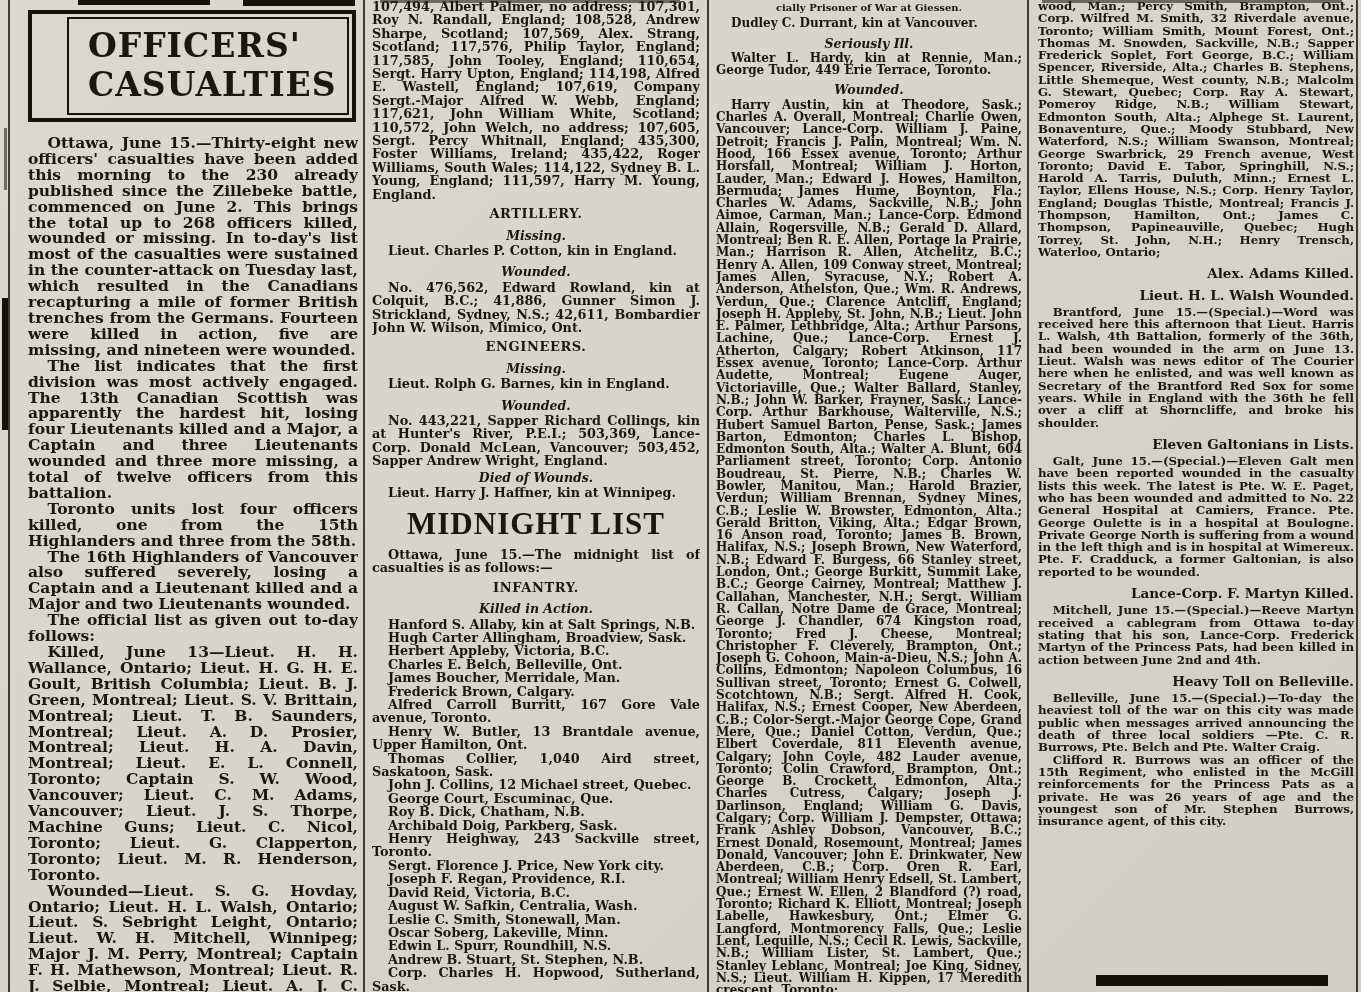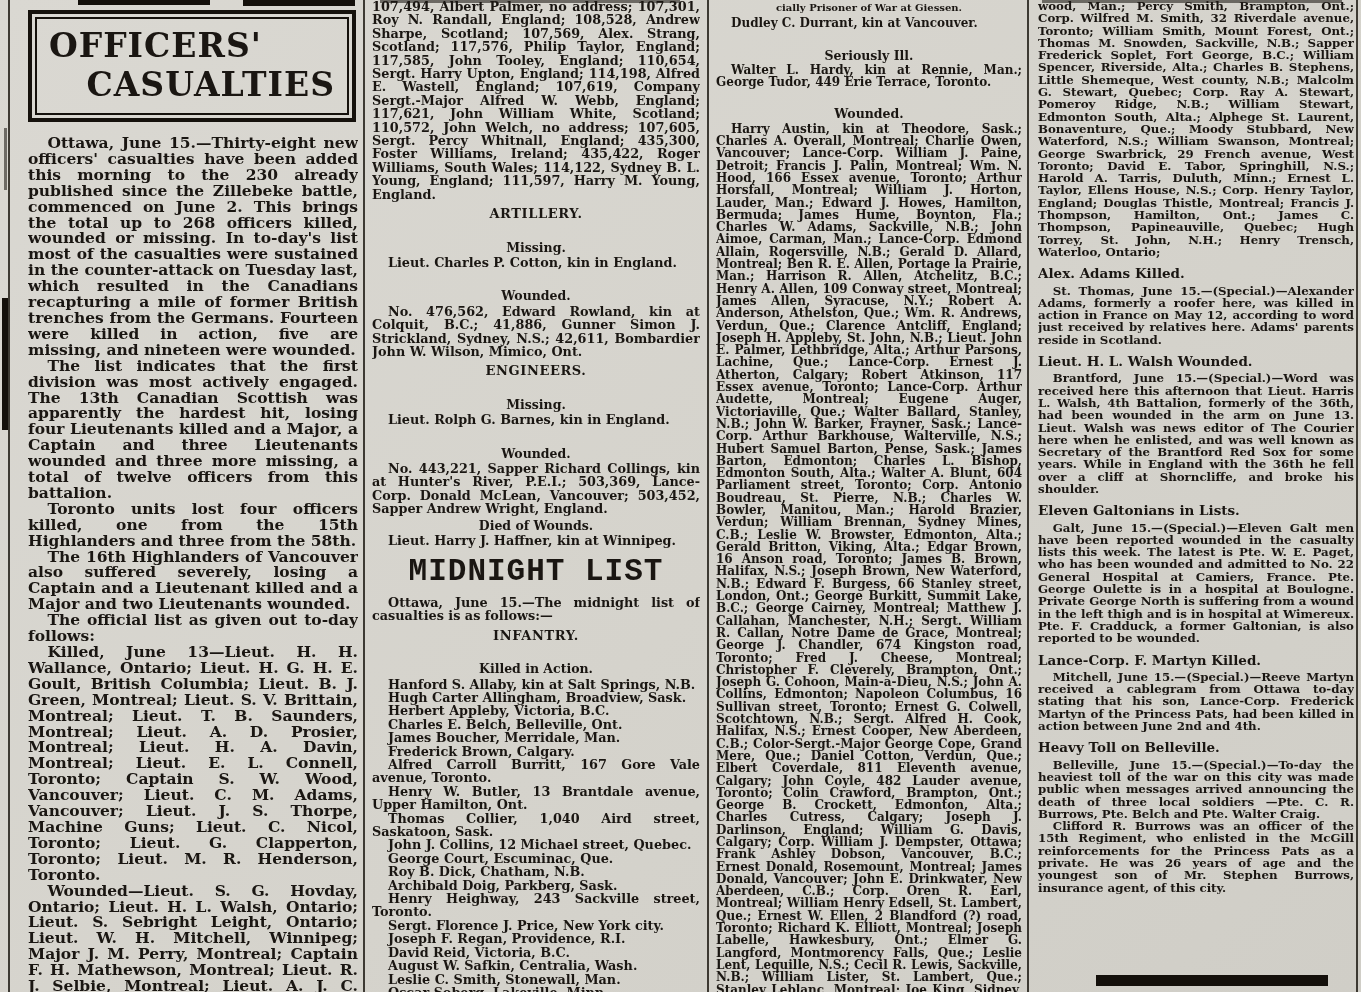--- a/index.html
+++ b/index.html
@@ -12,33 +12,33 @@
   .col { position:absolute; top:0; height:992px; overflow:hidden; text-align:justify; font-weight:700; }
   .col p { margin:0; text-indent:1.25em; }
   .col p.ni { text-indent:0; }
 
   .col1 { left:28px;  width:330px; font-size:15.5px; line-height:15.9px; }
   .col2 { left:372px; width:328px; font-size:12.8px; line-height:13.4px; }
   .col3 { left:716px; width:306px; font-size:12px;   line-height:12.3px; }
   .col4 { left:1038px;width:316px; font-size:11.8px; line-height:12.3px; }
 
   .hbox { border:4px solid #15110c; padding:3px; margin:10px 2px 13px 0; background:transparent; }
-  .hbox-inner { border:2px solid #15110c; padding:10px 12px 12px; }
+  .hbox-inner { border:2px solid #15110c; padding:10px 19px 12px;margin-left:32px; }
   .h1a { font-size:33px; line-height:1; letter-spacing:1px; font-weight:700; }
   .h1b { font-size:33px; line-height:1; letter-spacing:1px; font-weight:700; text-align:right; margin-top:6px; }
 
   .sec-head  { text-align:center; text-indent:0 !important; font-weight:700; font-size:13px;   letter-spacing:.6px; margin:6px 0 3px !important; }
-  .sub-head  { text-align:center; text-indent:0 !important; font-weight:700; font-size:12.5px; margin:20px 0 2px !important; }
+  .sub-head  { text-align:center; text-indent:0 !important; font-weight:700; font-size:12.5px; margin:8px 0 2px !important;font-style:italic; }
   .frag-head { text-align:center; text-indent:0 !important; font-weight:700; font-size:10px; margin:2px 0 3px !important; }
   .midnight-title {
-    font-family:Liberation Mono, monospace;
+    font-family:Liberation Serif, serif;
     font-size:31px; line-height:1.05; letter-spacing:1px; font-weight:700;
     text-align:center; text-indent:0 !important; margin:9px 0 7px !important;
   }
-  .art-head { text-align:left; text-indent:0 !important; font-weight:700; font-size:13.5px; margin:9px 0 5px !important; }
+  .art-head { text-align:right; text-indent:0 !important; font-weight:700; font-size:13.5px; margin:9px 0 5px !important; }
   .gap-s { margin-top:3px !important; }
 
   .vrule { position:absolute; top:0; bottom:0; width:2px; background:#221e18; opacity:.85; }
   .bar   { position:absolute; background:#14100b; }
   .faint { opacity:.55; }
 </style>
 </head>
 <body>
 
 <div class="page">
@@ -128,21 +128,20 @@
     <p class="sub-head">Seriously Ill.</p>
     <p>Walter L. Hardy, kin at Rennie, Man.; George Tudor, 449 Erie Terrace, Toronto.</p>
     <p class="sub-head">Wounded.</p>
     <p>Harry Austin, kin at Theodore, Sask.; Charles A. Overall, Montreal; Charlie Owen, Vancouver; Lance-Corp. William J. Paine, Detroit; Francis J. Palin, Montreal; Wm. N. Hood, 166 Essex avenue, Toronto; Arthur Horsfall, Montreal; William J. Horton, Lauder, Man.; Edward J. Howes, Hamilton, Bermuda; James Hume, Boynton, Fla.; Charles W. Adams, Sackville, N.B.; John Aimoe, Carman, Man.; Lance-Corp. Edmond Allain, Rogersville, N.B.; Gerald D. Allard, Montreal; Ben R. E. Allen, Portage la Prairie, Man.; Harrison R. Allen, Atchelitz, B.C.; Henry A. Allen, 109 Conway street, Montreal; James Allen, Syracuse, N.Y.; Robert A. Anderson, Athelston, Que.; Wm. R. Andrews, Verdun, Que.; Clarence Antcliff, England; Joseph H. Appleby, St. John, N.B.; Lieut. John E. Palmer, Lethbridge, Alta.; Arthur Parsons, Lachine, Que.; Lance-Corp. Ernest J. Atherton, Calgary; Robert Atkinson, 117 Essex avenue, Toronto; Lance-Corp. Arthur Audette, Montreal; Eugene Auger, Victoriaville, Que.; Walter Ballard, Stanley, N.B.; John W. Barker, Frayner, Sask.; Lance-Corp. Arthur Barkhouse, Walterville, N.S.; Hubert Samuel Barton, Pense, Sask.; James Barton, Edmonton; Charles L. Bishop, Edmonton South, Alta.; Walter A. Blunt, 604 Parliament street, Toronto; Corp. Antonio Boudreau, St. Pierre, N.B.; Charles W. Bowler, Manitou, Man.; Harold Brazier, Verdun; William Brennan, Sydney Mines, C.B.; Leslie W. Browster, Edmonton, Alta.; Gerald Britton, Viking, Alta.; Edgar Brown, 16 Anson road, Toronto; James B. Brown, Halifax, N.S.; Joseph Brown, New Waterford, N.B.; Edward F. Burgess, 66 Stanley street, London, Ont.; George Burkitt, Summit Lake, B.C.; George Cairney, Montreal; Matthew J. Callahan, Manchester, N.H.; Sergt. William R. Callan, Notre Dame de Grace, Montreal; George J. Chandler, 674 Kingston road, Toronto; Fred J. Cheese, Montreal; Christopher F. Cleverely, Brampton, Ont.; Joseph G. Cohoon, Main-a-Dieu, N.S.; John A. Collins, Edmonton; Napoleon Columbus, 16 Sullivan street, Toronto; Ernest G. Colwell, Scotchtown, N.B.; Sergt. Alfred H. Cook, Halifax, N.S.; Ernest Cooper, New Aberdeen, C.B.; Color-Sergt.-Major George Cope, Grand Mere, Que.; Daniel Cotton, Verdun, Que.; Elbert Coverdale, 811 Eleventh avenue, Calgary; John Coyle, 482 Lauder avenue, Toronto; Colin Crawford, Brampton, Ont.; George B. Crockett, Edmonton, Alta.; Charles Cutress, Calgary; Joseph J. Darlinson, England; William G. Davis, Calgary; Corp. William J. Dempster, Ottawa; Frank Ashley Dobson, Vancouver, B.C.; Ernest Donald, Rosemount, Montreal; James Donald, Vancouver; John E. Drinkwater, New Aberdeen, C.B.; Corp. Oren R. Earl, Montreal; William Henry Edsell, St. Lambert, Que.; Ernest W. Ellen, 2 Blandford (?) road, Toronto; Richard K. Elliott, Montreal; Joseph Labelle, Hawkesbury, Ont.; Elmer G. Langford, Montmorency Falls, Que.; Leslie Lent, Lequille, N.S.; Cecil R. Lewis, Sackville, N.B.; William Lister, St. Lambert, Que.; Stanley Leblanc, Montreal; Joe King, Sidney, N.S.; Lieut. William H. Kippen, 17 Meredith crescent, Toronto;</p>
   </div>
 
   <div class="col col4">
     <p class="ni">wood, Man.; Percy Smith, Brampton, Ont.; Corp. Wilfred M. Smith, 32 Riverdale avenue, Toronto; William Smith, Mount Forest, Ont.; Thomas M. Snowden, Sackville, N.B.; Sapper Frederick Soplet, Fort George, B.C.; William Spencer, Riverside, Alta.; Charles B. Stephens, Little Shemeque, West county, N.B.; Malcolm G. Stewart, Quebec; Corp. Ray A. Stewart, Pomeroy Ridge, N.B.; William Stewart, Edmonton South, Alta.; Alphege St. Laurent, Bonaventure, Que.; Moody Stubbard, New Waterford, N.S.; William Swanson, Montreal; George Swarbrick, 29 French avenue, West Toronto; David E. Tabor, Springhill, N.S.; Harold A. Tarris, Duluth, Minn.; Ernest L. Taylor, Ellens House, N.S.; Corp. Henry Taylor, England; Douglas Thistle, Montreal; Francis J. Thompson, Hamilton, Ont.; James C. Thompson, Papineauville, Quebec; Hugh Torrey, St. John, N.H.; Henry Trensch, Waterloo, Ontario;</p>
 
     <p class="art-head">Alex. Adams Killed.</p>
-    <p>St. Thomas, June 15.—(Special.)—Alexander Adams, formerly a roofer here, was killed in action in France on May 12, according to word just received by relatives here.  Adams' parents reside in Scotland.</p>
 
     <p class="art-head">Lieut. H. L. Walsh Wounded.</p>
     <p>Brantford, June 15.—(Special.)—Word was received here this afternoon that Lieut. Harris L. Walsh, 4th Battalion, formerly of the 36th, had been wounded in the arm on June 13.  Lieut. Walsh was news editor of The Courier here when he enlisted, and was well known as Secretary of the Brantford Red Sox for some years.  While in England with the 36th he fell over a cliff at Shorncliffe, and broke his shoulder.</p>
 
     <p class="art-head">Eleven Galtonians in Lists.</p>
     <p>Galt, June 15.—(Special.)—Eleven Galt men have been reported wounded in the casualty lists this week.  The latest is Pte. W. E. Paget, who has been wounded and admitted to No. 22 General Hospital at Camiers, France.  Pte. George Oulette is in a hospital at Boulogne. Private George North is suffering from a wound in the left thigh and is in hospital at Wimereux.  Pte. F. Cradduck, a former Galtonian, is also reported to be wounded.</p>
 
     <p class="art-head">Lance-Corp. F. Martyn Killed.</p>
     <p>Mitchell, June 15.—(Special.)—Reeve Martyn received a cablegram from Ottawa to-day stating that his son, Lance-Corp. Frederick Martyn of the Princess Pats, had been killed in action between June 2nd and 4th.</p>
 

